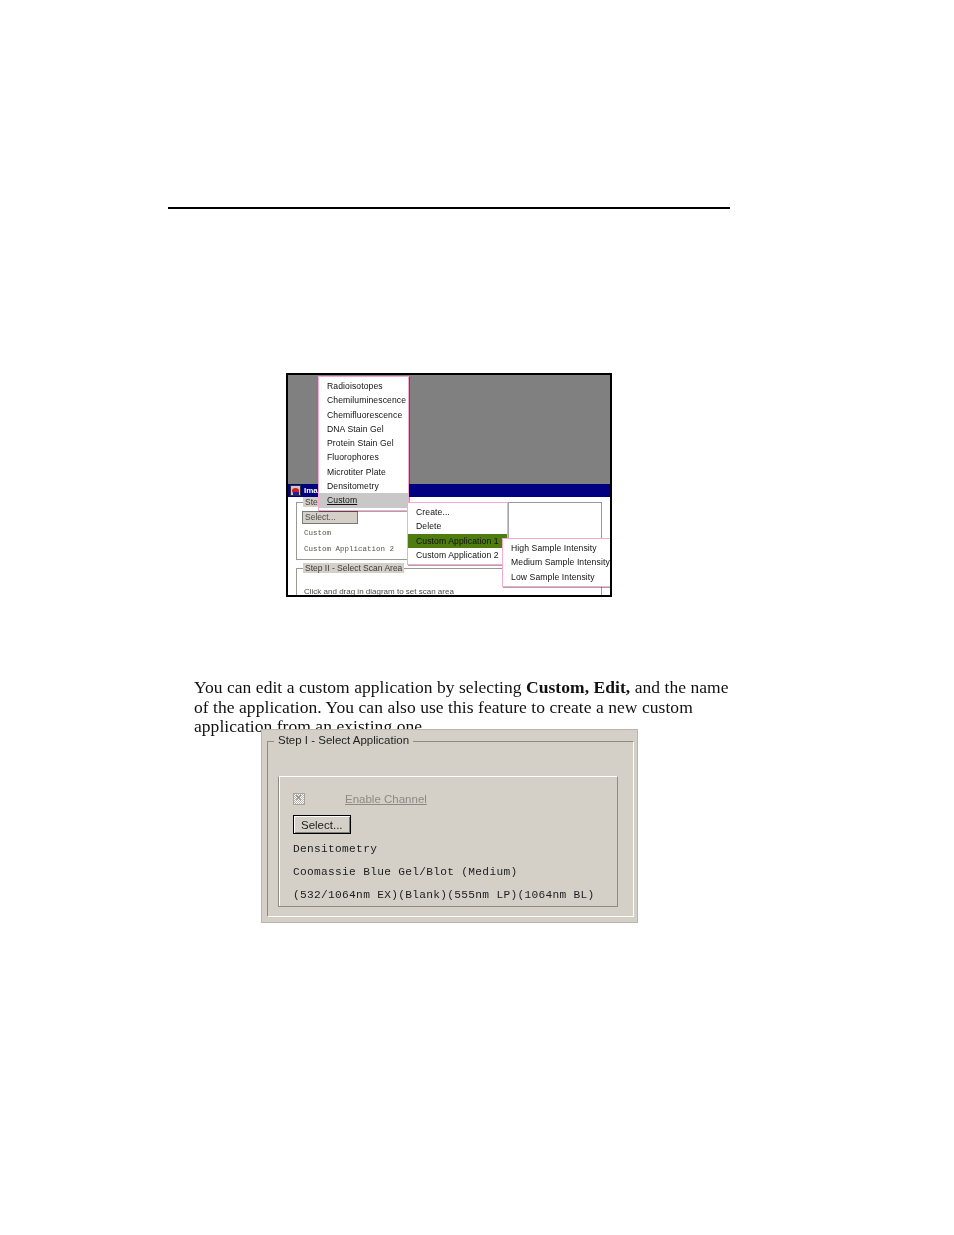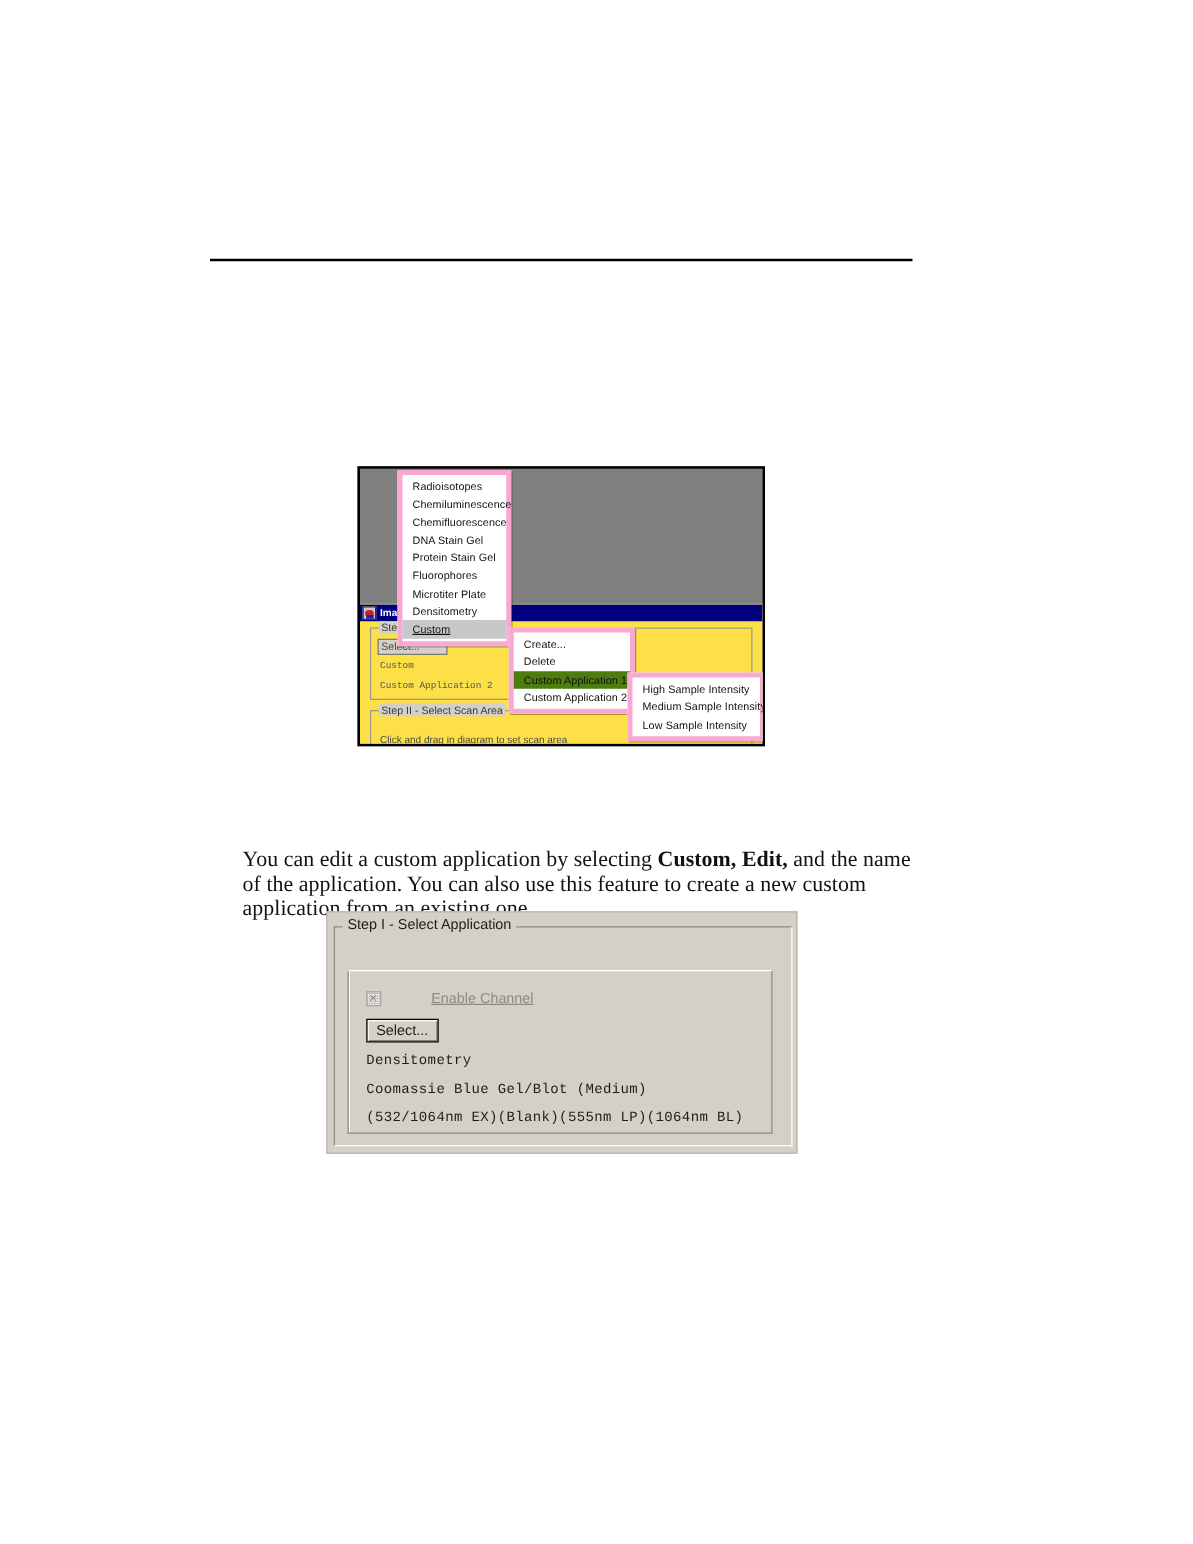--- a/index.html
+++ b/index.html
@@ -60,21 +60,21 @@
     background: #808080;
   }
 
   
   .app-window {
     position: absolute;
     left: 0px;
     top: 108px;
     width: 322px;
     height: 112px;
-    background: #fde047;
+    background: #ffffff;
     border-top: 1px solid #808080;
   }
   .app-titlebar {
     position: absolute;
     left: 0; top: 0;
     width: 322px;
     height: 13px;
     background: #000080;
     display: flex;
     align-items: center;
@@ -169,21 +169,21 @@
     font-size: 8px;
     color: #4a4a45;
     font-family: "Liberation Sans", sans-serif;
     white-space: nowrap;
   }
 
   
   .menu {
     position: absolute;
     background: #ffffff;
-    border: 4px solid #f9a8d4;
+    border: 1px solid #f9a8d4;
     box-sizing: border-box;
     font-family: "Liberation Sans", sans-serif;
     box-shadow: 1px 1px 0 rgba(0,0,0,0.35);
   }
   .menu-item {
     font-size: 8.6px;
     color: #111;
     line-height: 14.3px;
     height: 14.3px;
     padding-left: 8px;

